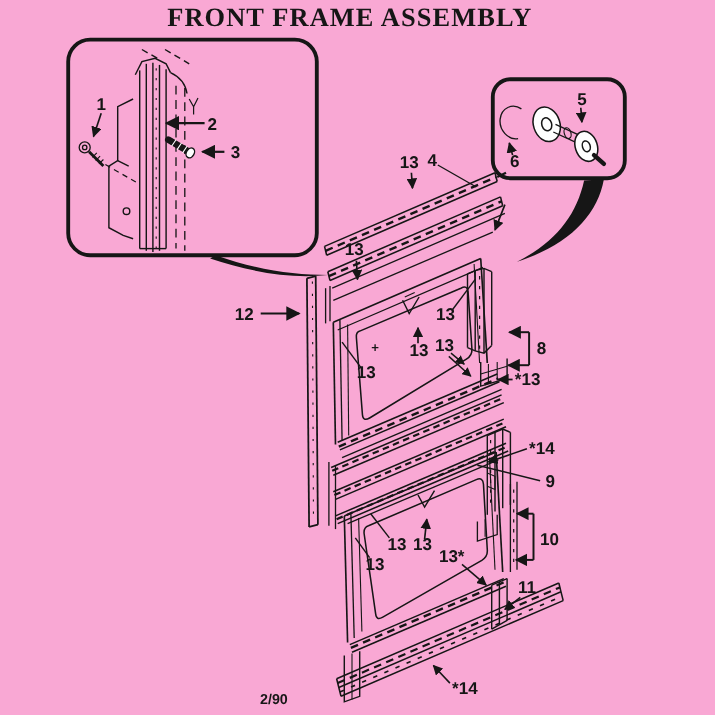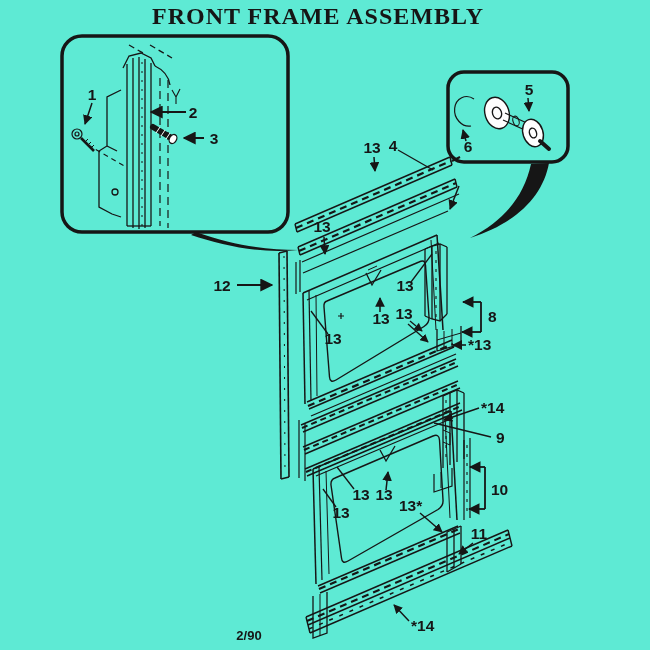--- a/index.html
+++ b/index.html
@@ -1,17 +1,17 @@
 <!DOCTYPE html>
 <html><head>
 <meta charset="utf-8">
 <style>
   html,body{margin:0;padding:0;background:#ffffff;}
   .page{
-    position:relative;width:650px;height:650px;background:#5eead4;
+    position:relative;width:650px;height:650px;background:#f9a8d4;
     font-family:"Liberation Sans", sans-serif;overflow:hidden;
   }
   svg{display:block;}
   .ink{stroke:#161616;fill:none;}
   text{fill:#161616;}
   .callout{font-family:"Liberation Sans", sans-serif;font-weight:bold;font-size:15.5px;}
   .title-text{font-family:"Liberation Serif", serif;font-weight:bold;font-size:24px;letter-spacing:1px;}
   .rev{font-family:"Liberation Sans", sans-serif;font-weight:bold;font-size:13px;}
 </style>
 </head>

